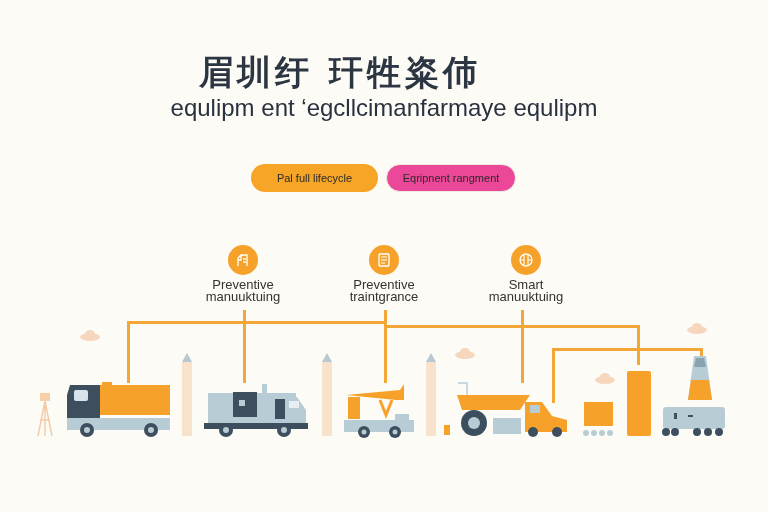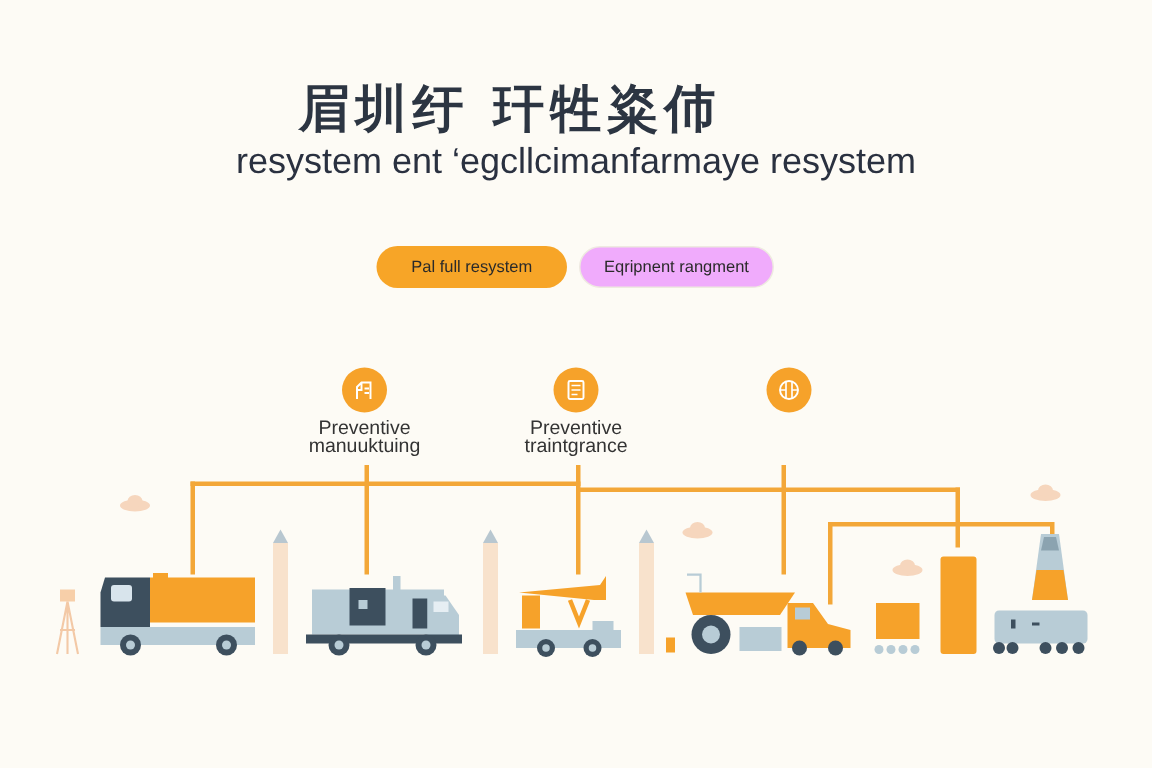--- a/index.html
+++ b/index.html
@@ -21,43 +21,43 @@
       font-family: "Liberation Sans", sans-serif;
     }
     .tab {
       position: absolute; top: 164px; height: 28px;
       border-radius: 14px; font-size: 11px;
       display: flex; align-items: center; justify-content: center;
       font-family: "Liberation Sans", sans-serif; color: #2a2a2a;
       cursor: pointer;
     }
     .tab-active { left: 251px; width: 127px; background: #f7a527; }
-    .tab-inactive { left: 386px; width: 130px; background: #f0abfc; border: 1px solid #eeeae0; }
+    .tab-inactive { left: 386px; width: 130px; background: #ec4899; border: 1px solid #eeeae0; }
 
     .node { position: absolute; width: 120px; text-align: center; }
     .node .circle {
       width: 30px; height: 30px; border-radius: 50%;
       background: #f6a22a; margin: 0 auto;
       display: flex; align-items: center; justify-content: center;
     }
     .node .label {
       margin-top: 4px; font-size: 13px; line-height: 12px; color: #333;
       font-family: "Liberation Sans", sans-serif;
     }
     .line { position: absolute; background: #f3a738; }
     .scene { position: absolute; left: 0; top: 0; width: 768px; height: 512px; }
   </style>
 </head>
 <body>
 
 <div class="title-cn">眉圳纡 玕牲粢伂</div>
-<div class="title-en">resystem ent ‘egcllcimanfarmaye resystem</div>
+<div class="title-en">equlipm ent ‘egcllcimanfarmaye equlipm</div>
 
 <div class="tab tab-active">
-  <span>Pal full resystem</span>
+  <span>Pal full lifecycle</span>
 </div>
 <div class="tab tab-inactive">
   <span>Eqripnent rangment</span>
 </div>
 
 <div class="node" style="left:183px; top:245px;">
   <div class="circle">
     <svg width="18" height="18" viewBox="0 0 18 18">
         <path d="M4 15 V7 L7 4 H13 V15 M7 4 V9 H4 M9 8 H12 M9 11 H12" stroke="#fff" stroke-width="1.3" fill="none"></path>
       </svg>
@@ -79,20 +79,24 @@
       <div>traintgrance</div>
     </div>
 </div>
 <div class="node" style="left:466px; top:245px;">
   <div class="circle">
     <svg width="18" height="18" viewBox="0 0 18 18">
         <circle cx="9" cy="9" r="6" stroke="#fff" stroke-width="1.3" fill="none"></circle>
         <path d="M7 3.5 V14.5 M11 3.5 V14.5 M3 9 H7 M11 9 H15" stroke="#fff" stroke-width="1.1"></path>
       </svg>
   </div>
+  <div class="label">
+      <div>Smart</div>
+      <div>manuuktuing</div>
+    </div>
 </div>
 
 <div>
   <div class="line" style="left:127px; top:321px; width:260px; height:3px;"></div>
   <div class="line" style="left:127px; top:321px; width:3px; height:62px;"></div>
   <div class="line" style="left:243px; top:310px; width:3px; height:73px;"></div>
   <div class="line" style="left:384px; top:310px; width:3px; height:73px;"></div>
   <div class="line" style="left:384px; top:325px; width:256px; height:3px;"></div>
   <div class="line" style="left:521px; top:310px; width:3px; height:73px;"></div>
   <div class="line" style="left:637px; top:325px; width:3px; height:40px;"></div>

